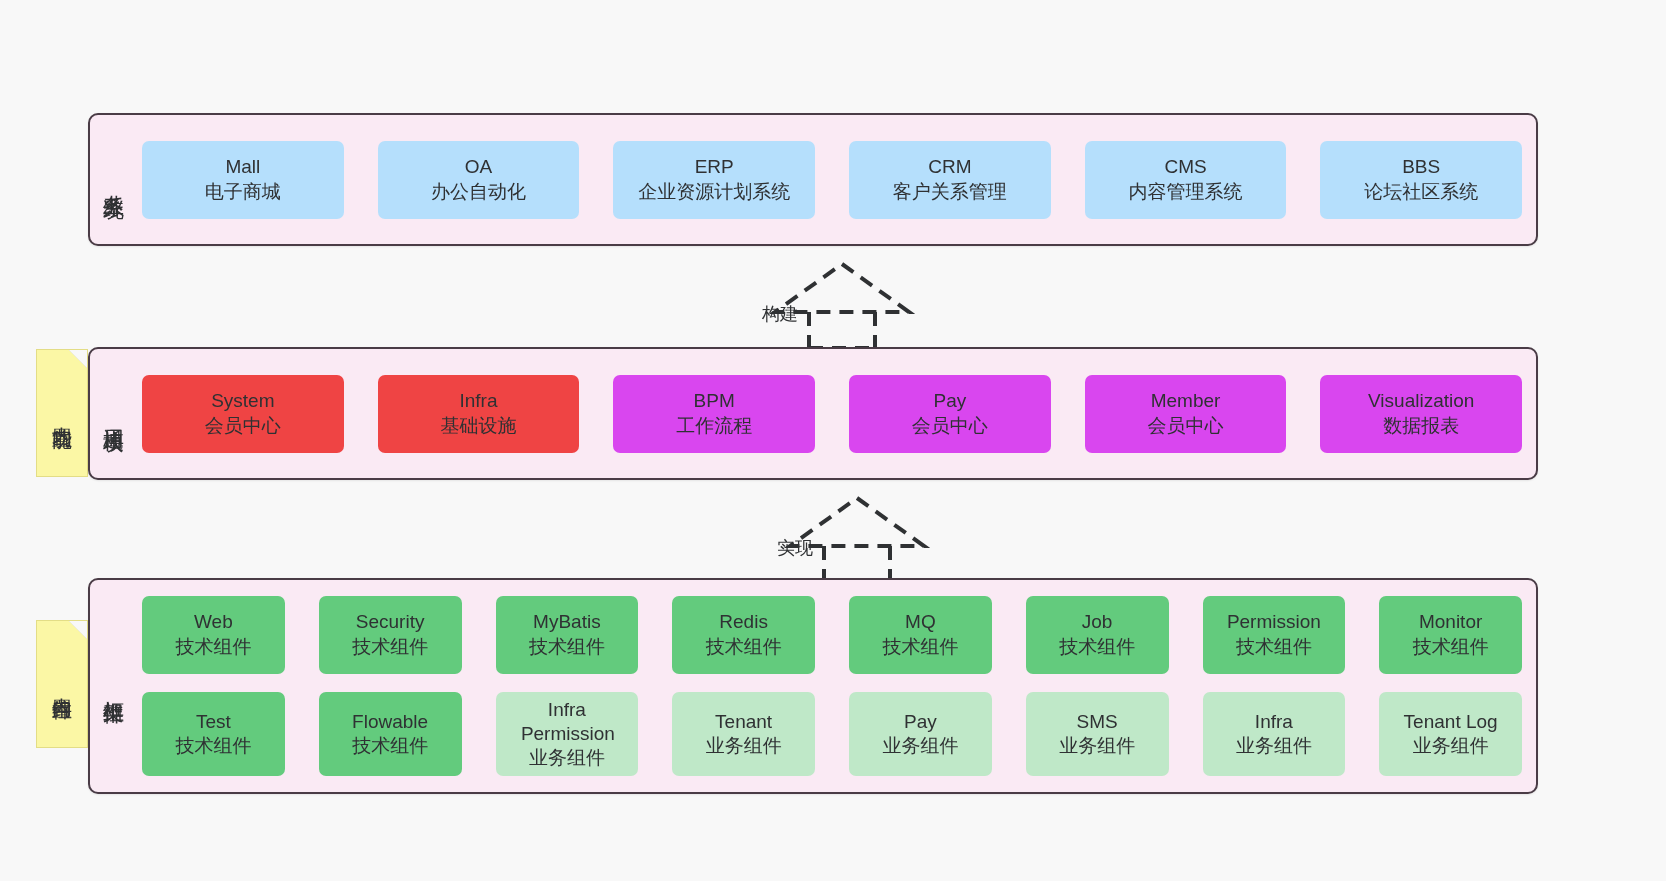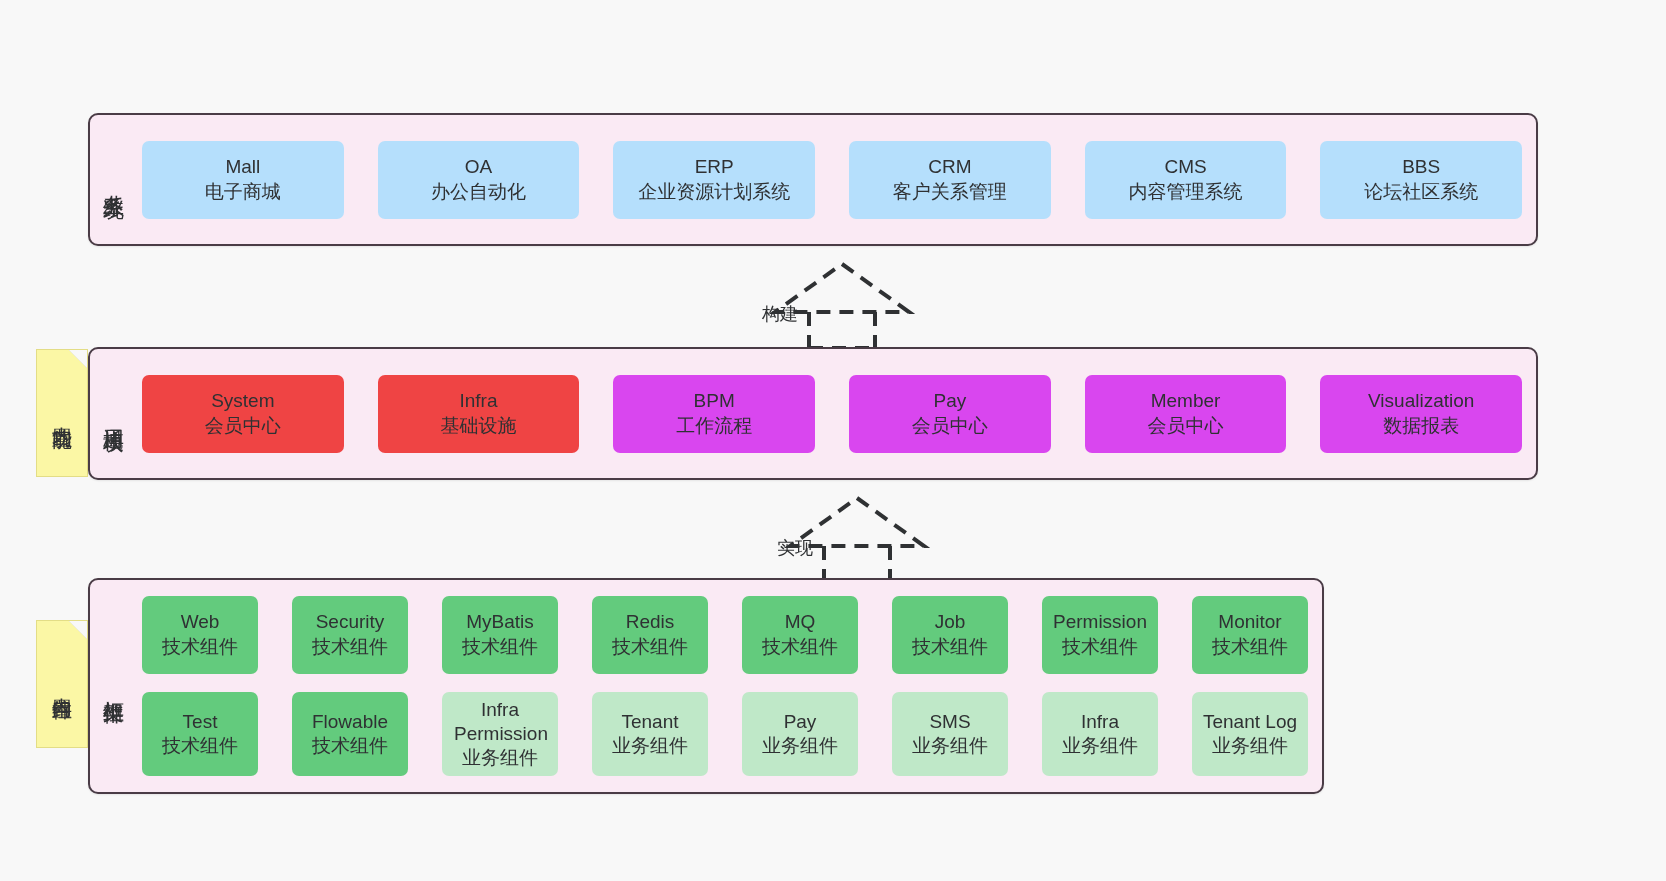--- a/index.html
+++ b/index.html
@@ -238,21 +238,21 @@
       <path d="M 47 54 L 47 92 M 113 54 L 113 92" fill="none" stroke="#2f3133" stroke-width="4" stroke-dasharray="14,9"></path>
       <path d="M 47 90 L 113 90" fill="none" stroke="#2f3133" stroke-width="4" stroke-dasharray="14,9"></path>
     </svg>
     <div class="arrow-label">实现</div>
   </div>
 
   <div class="note" style="left:36px; top:620px; height:128px;">
     <span>内置组件</span>
   </div>
 
-  <div class="layer" style="left:88px; top:578px; width:1236px; height:216px;">
+  <div class="layer" style="left:88px; top:578px; width:1450px; height:216px;">
     <div class="layer-label">框架组件</div>
     <div class="layer-body">
       <div class="rows">
 
         <div class="row">
           <div class="box c-green">
             <span class="b-title">Web</span>
             <span class="b-sub">技术组件</span>
           </div>
           <div class="box c-green">

